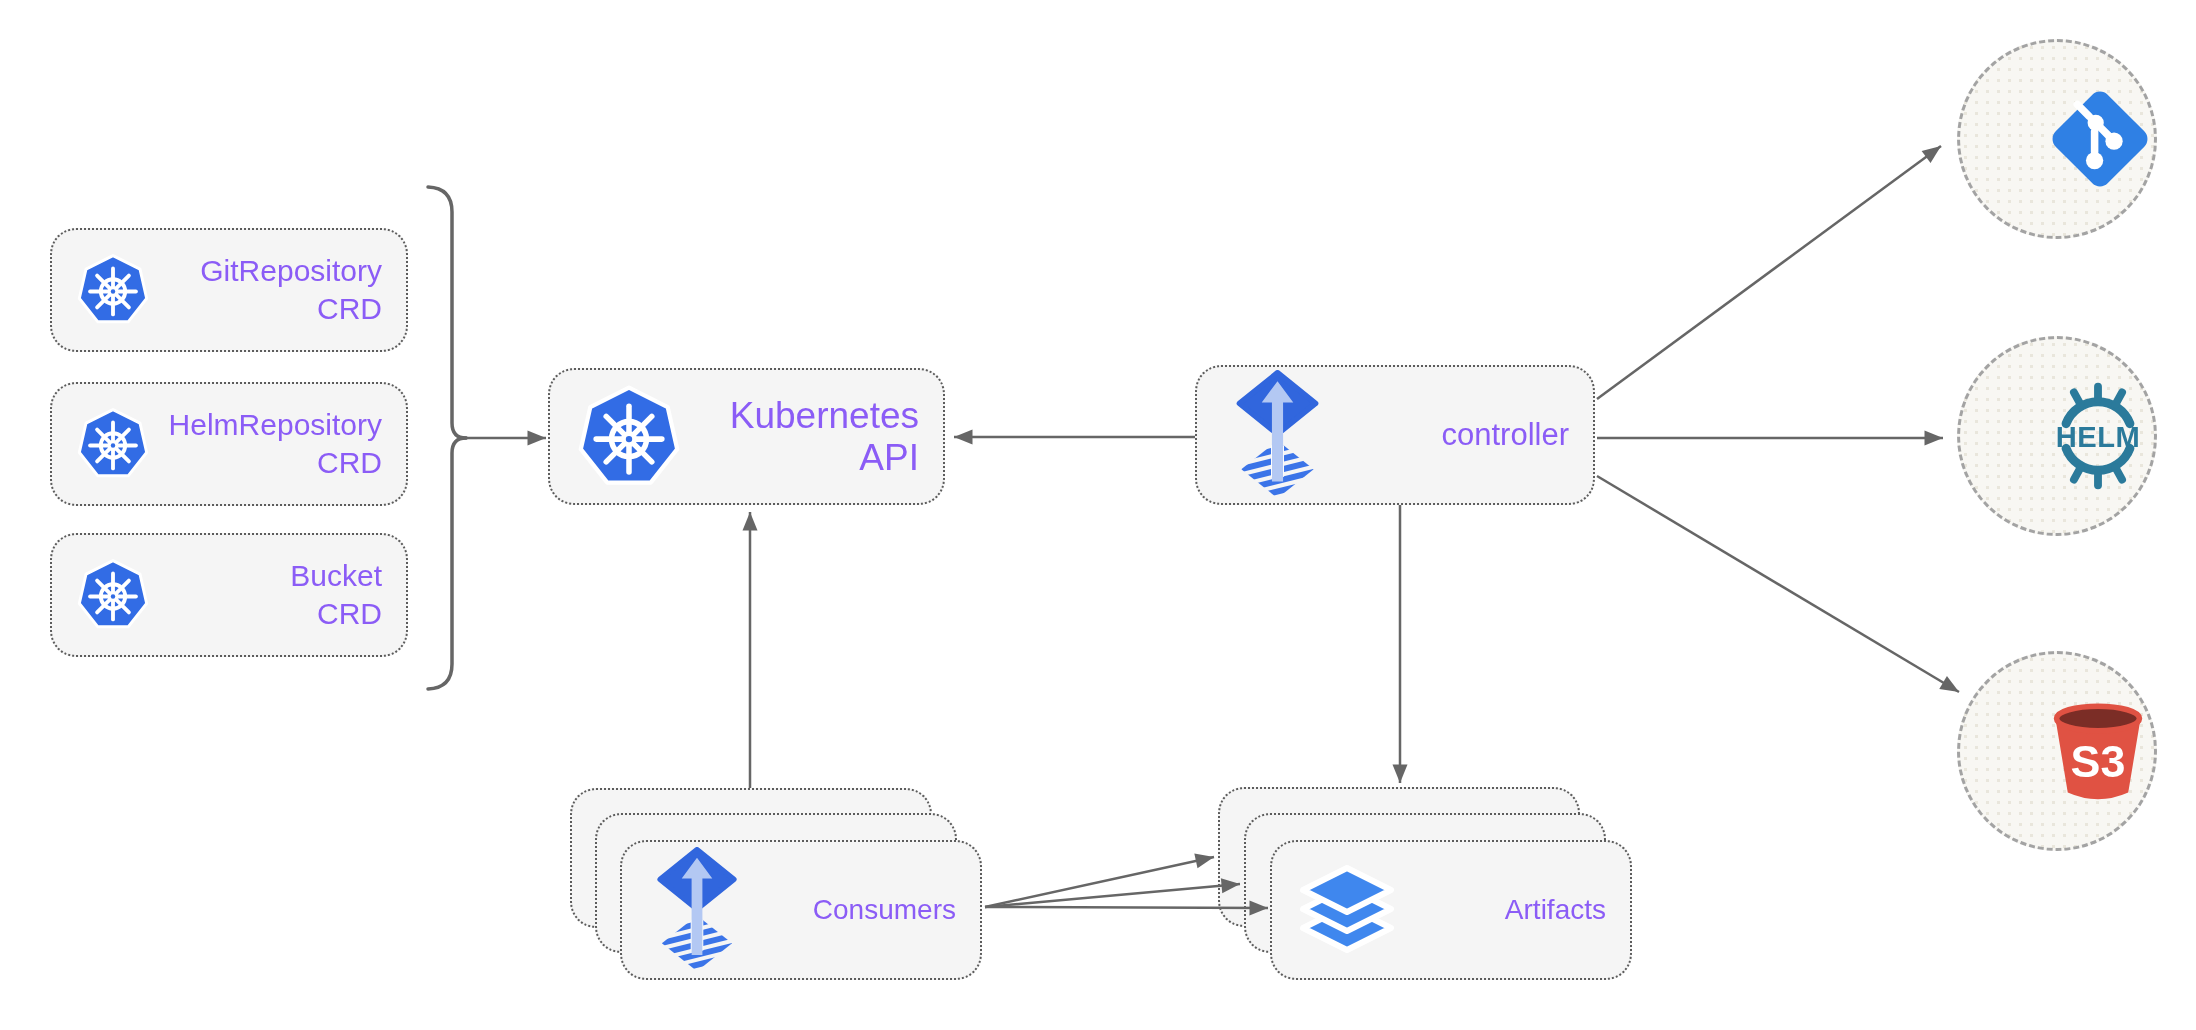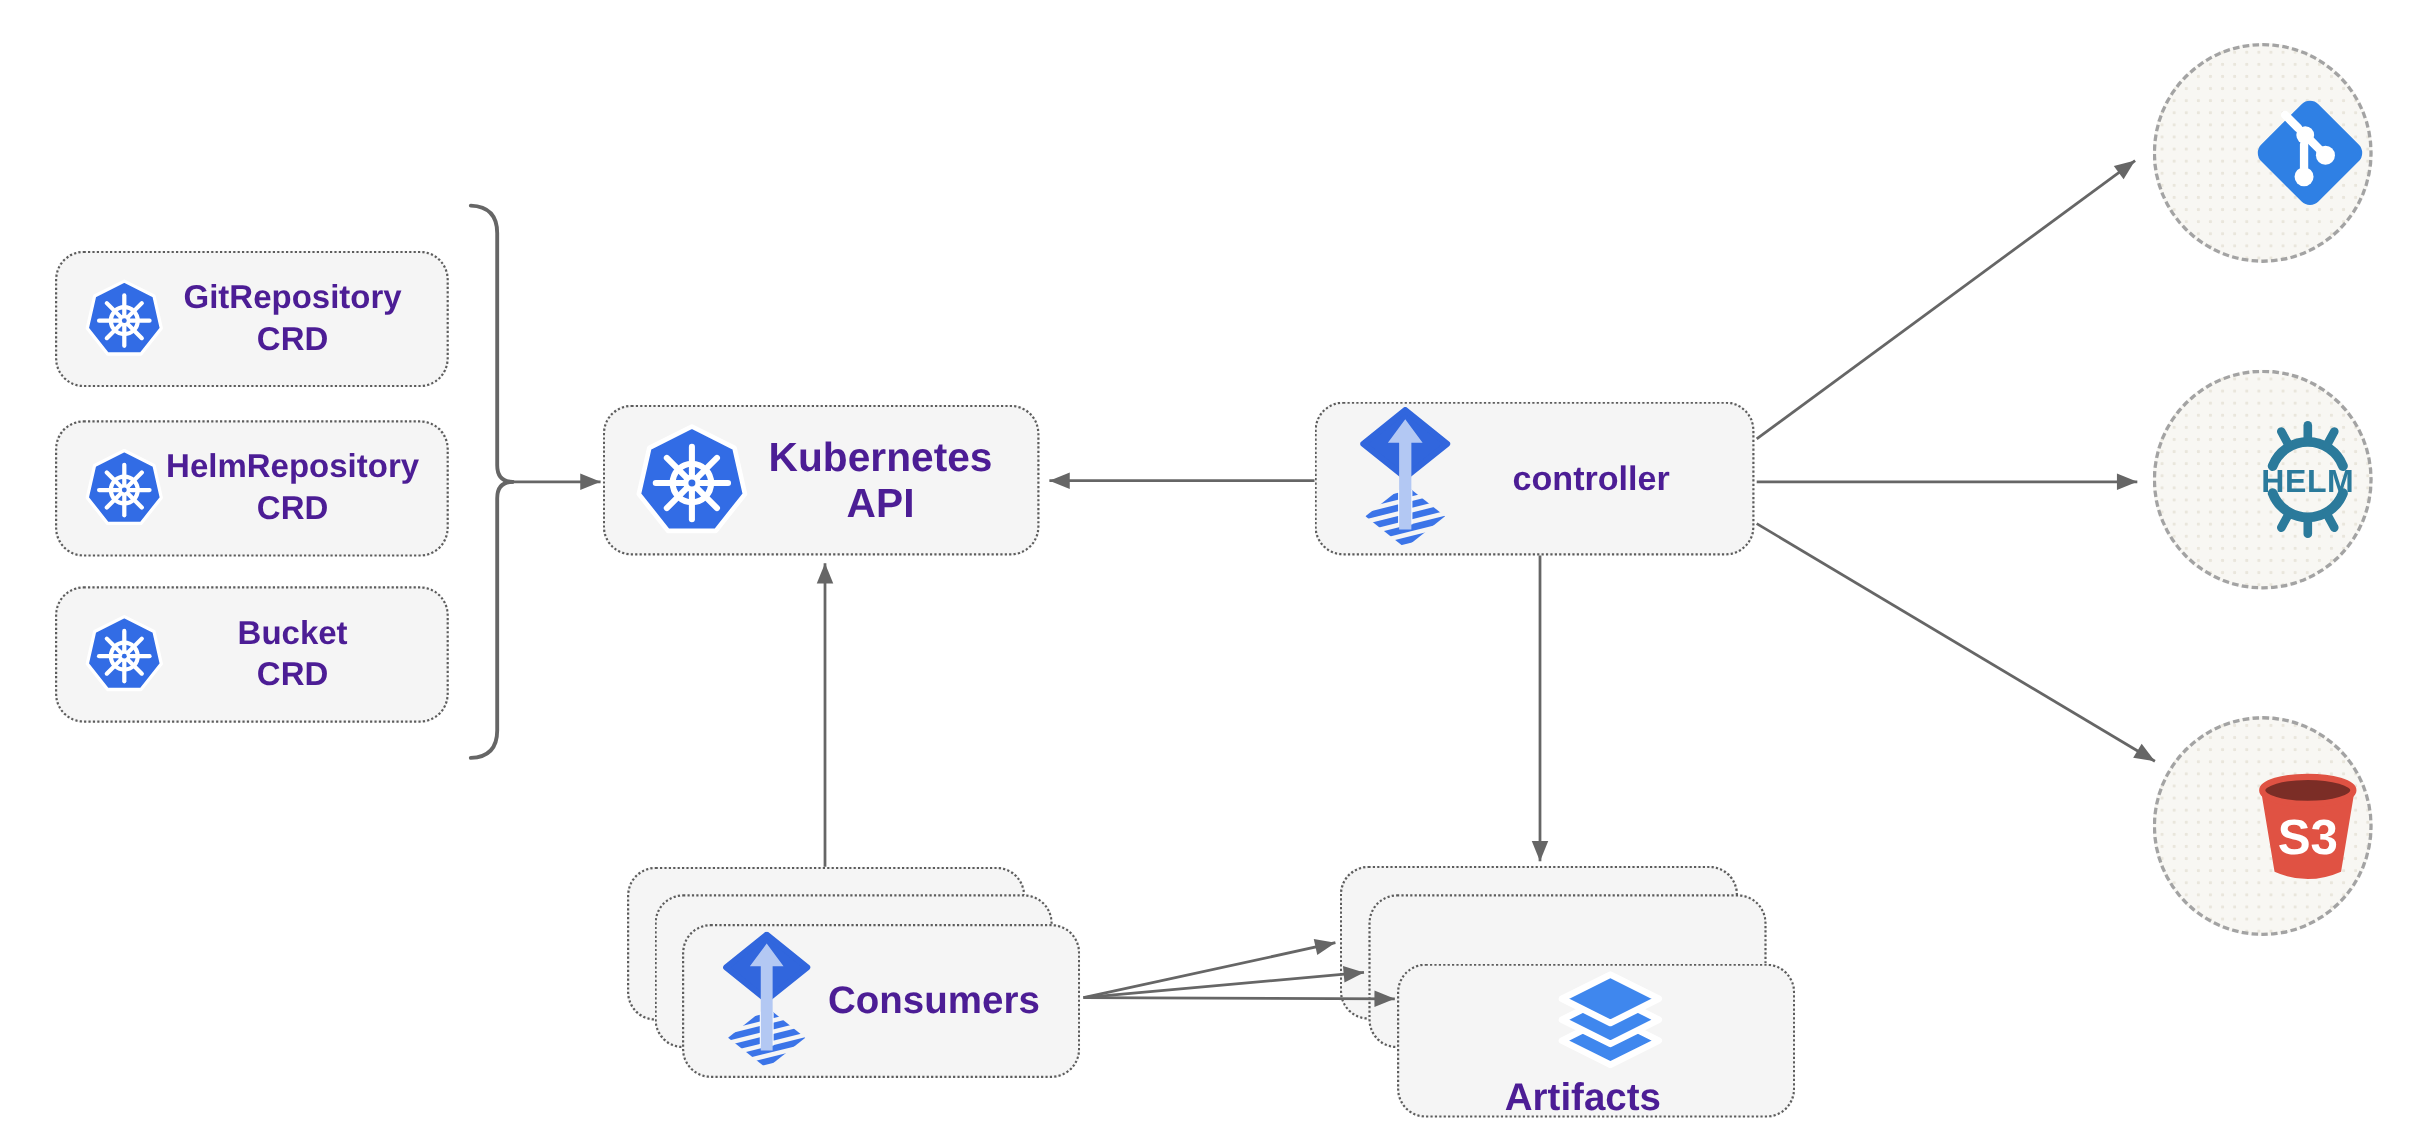--- a/index.html
+++ b/index.html
@@ -18,29 +18,28 @@
   }
   .stack-card {
     position:absolute; box-sizing:border-box;
     background:#f5f5f5; border:2px dotted #5c5c5c; border-radius:26px;
   }
   .stack-back { z-index:1; }
   .stack-mid  { z-index:2; }
   .node.stack-front { z-index:4; }
   .icon { flex:0 0 auto; display:flex; align-items:center; }
   .label {
-    flex:1 1 auto; text-align:center; color:#4c1d95;
+    flex:1 1 auto; text-align:right; color:#8b5cf6;
     padding-right:24px;
-    font-weight:bold;
   }
   .label .label-line { display:block; }
   .crd .label { font-size:30px; line-height:38px; }
   .api .label { font-size:37px; }
   .ctrl .label { font-size:31px; line-height:40px; }
-  .big .label { font-size:35px; }
+  .big .label { font-size:28px; }
   .provider {
     position:absolute; width:200px; height:200px; border-radius:50%;
     box-sizing:border-box; border:3px dashed #a3a3a3;
     background-color:#f8f7f3;
     background-image:radial-gradient(#e9e6dc 1.6px, transparent 1.7px);
     background-size:11px 11px;
     display:flex; align-items:center; justify-content:flex-end; z-index:4;
   }
 </style>
 </head>
@@ -206,21 +205,21 @@
           <rect x="43" y="70" width="14" height="45" fill="#ffffff"></rect>
         </g>
         <polygon points="50,12 67,35 56,35 56,120 44,120 44,35 33,35" fill="#b3c8f3"></polygon>
       </svg>
     </span>
     <span class="label">Consumers</span>
   </div>
 
   <div class="stack-card stack-back" style="left:1218px; top:787px; width:362px; height:140px;"></div>
   <div class="stack-card stack-mid" style="left:1244px; top:813px; width:362px; height:140px;"></div>
-  <div class="node big stack-front" style="left:1270px; top:876px; width:362px; height:140px;flex-direction:column;">
+  <div class="node big stack-front" style="left:1270px; top:840px; width:362px; height:140px;">
     <span class="icon" style="margin-left:25px;">
       <svg viewBox="0 0 100 100" width="100" height="100">
         <g stroke="#ffffff" stroke-width="6" stroke-linejoin="round" fill="#3f87ee">
           <polygon points="50,46 94,68 50,90 6,68"></polygon>
           <polygon points="50,27 94,49 50,71 6,49"></polygon>
           <polygon points="50,8 94,30 50,52 6,30"></polygon>
         </g>
       </svg>
     </span>
     <span class="label">Artifacts</span>

